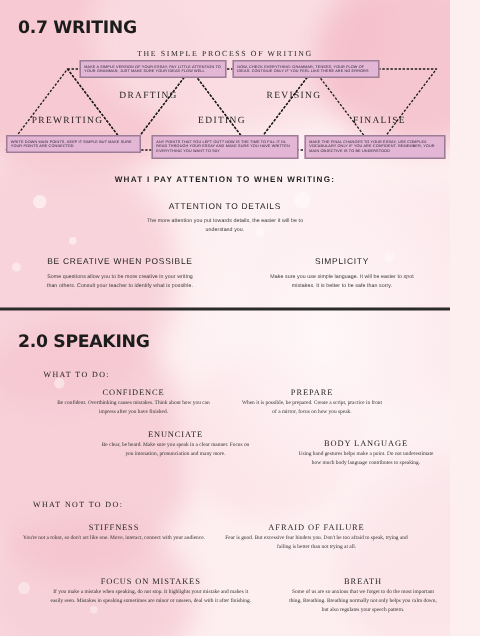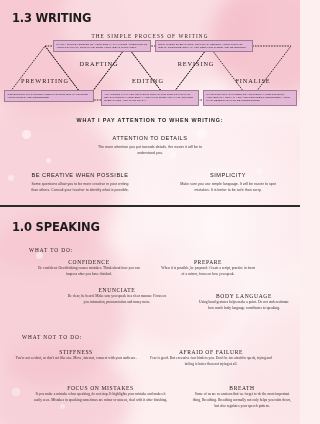--- a/index.html
+++ b/index.html
@@ -113,21 +113,21 @@
   <div class="speck" style="left:36px;  top:252px; width:7px;  height:7px;  opacity:.45"></div>
   <div class="speck" style="left:12px;  top:388px; width:8px;  height:8px;  opacity:.4"></div>
   <div class="speck" style="left:60px;  top:404px; width:5px;  height:5px;  opacity:.4"></div>
   <div class="speck" style="left:256px; top:168px; width:7px;  height:7px;  opacity:.35"></div>
 </div>
 
 <div class="page">
 
   <section id="sec-writing">
 
-    <div id="writing-title" class="sec-title">1.3 WRITING</div>
+    <div id="writing-title" class="sec-title">0.7 WRITING</div>
 
     <div class="proc-heading">THE SIMPLE PROCESS OF WRITING</div>
 
     <div id="zigzag">
       <svg viewBox="0 0 300 58" width="300" height="58">
         <g fill="none" stroke="#1d1d1d" stroke-width="0.9" stroke-dasharray="1.6 1.1" stroke-linejoin="round">
 
           <path d="M4 56 L45 2 L86 56 Z"></path>
 
           <path d="M45 2 L127 2 L86 56 Z"></path>
@@ -170,21 +170,21 @@
     <div class="card" style="left:178px; top:172px; width:100px;">
       <div class="h">SIMPLICITY</div>
       <div class="p">Make sure you use simple language. It will be easier to spot mistakes. It is better to be safe than sorry.</div>
     </div>
   </section>
 
   <div class="divider"></div>
 
   <section id="sec-speaking">
 
-    <div id="speaking-title" class="sec-title">1.0 SPEAKING</div>
+    <div id="speaking-title" class="sec-title">2.0 SPEAKING</div>
 
     <div class="sub-head" style="left:29px; top:40px;">WHAT TO DO:</div>
 
     <div class="scard" style="left:37px; top:52px; width:104px;">
       <div class="h">CONFIDENCE</div>
       <div class="p">Be confident. Overthinking causes mistakes. Think about how you can impress after you have finished.</div>
     </div>
 
     <div class="scard" style="left:160px; top:52px; width:96px;">
       <div class="h">PREPARE</div>

